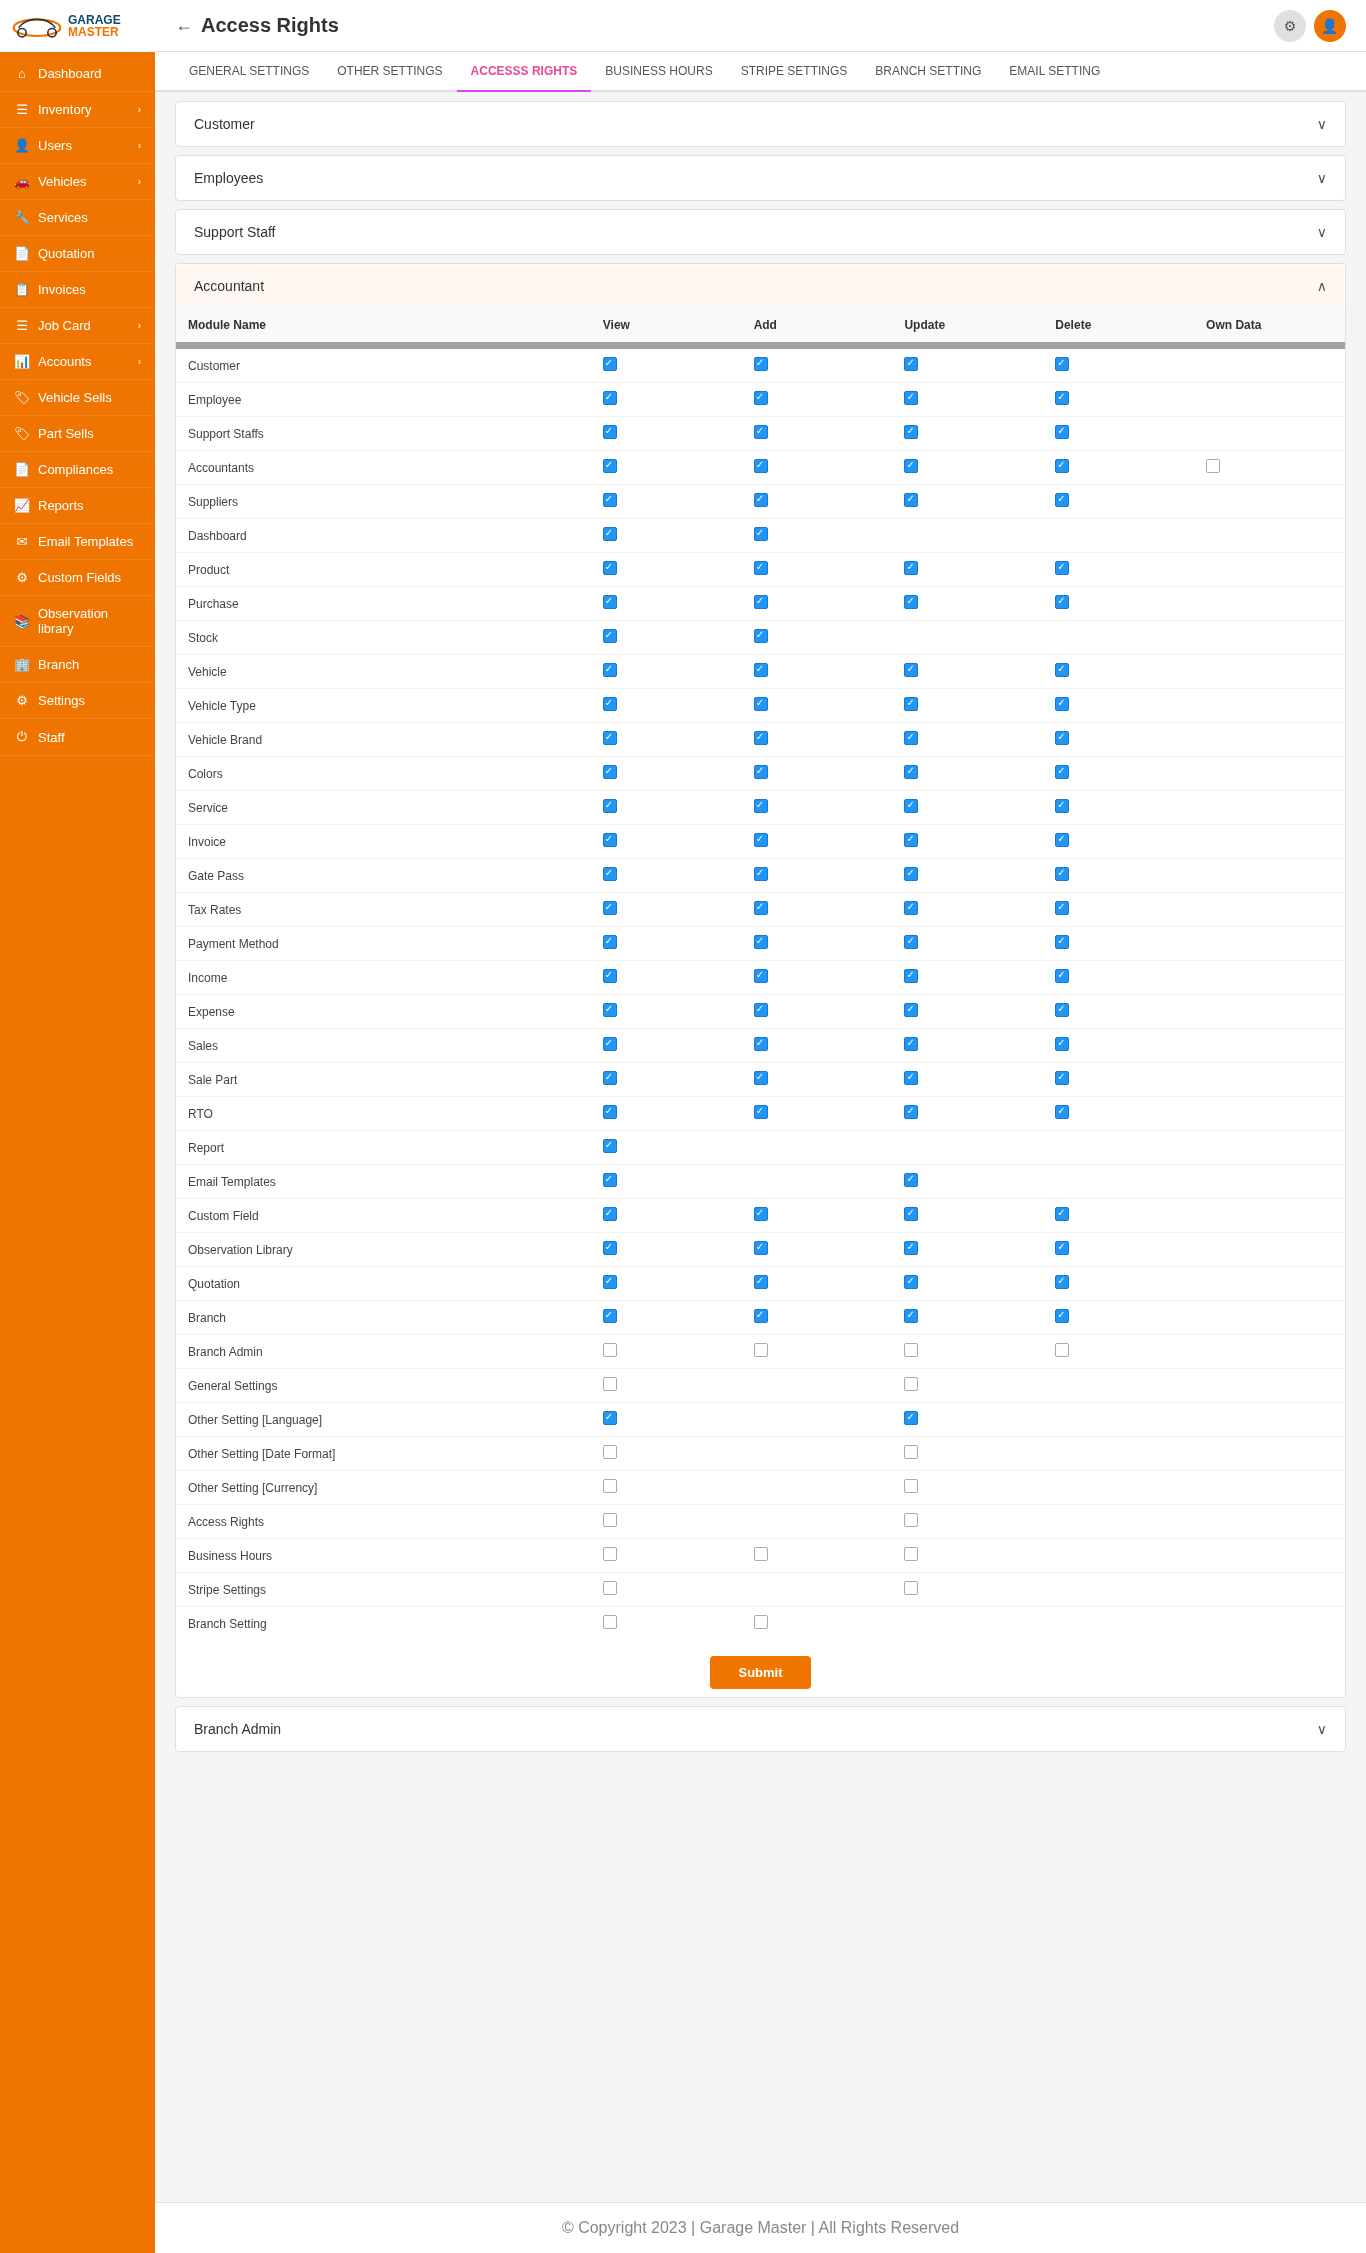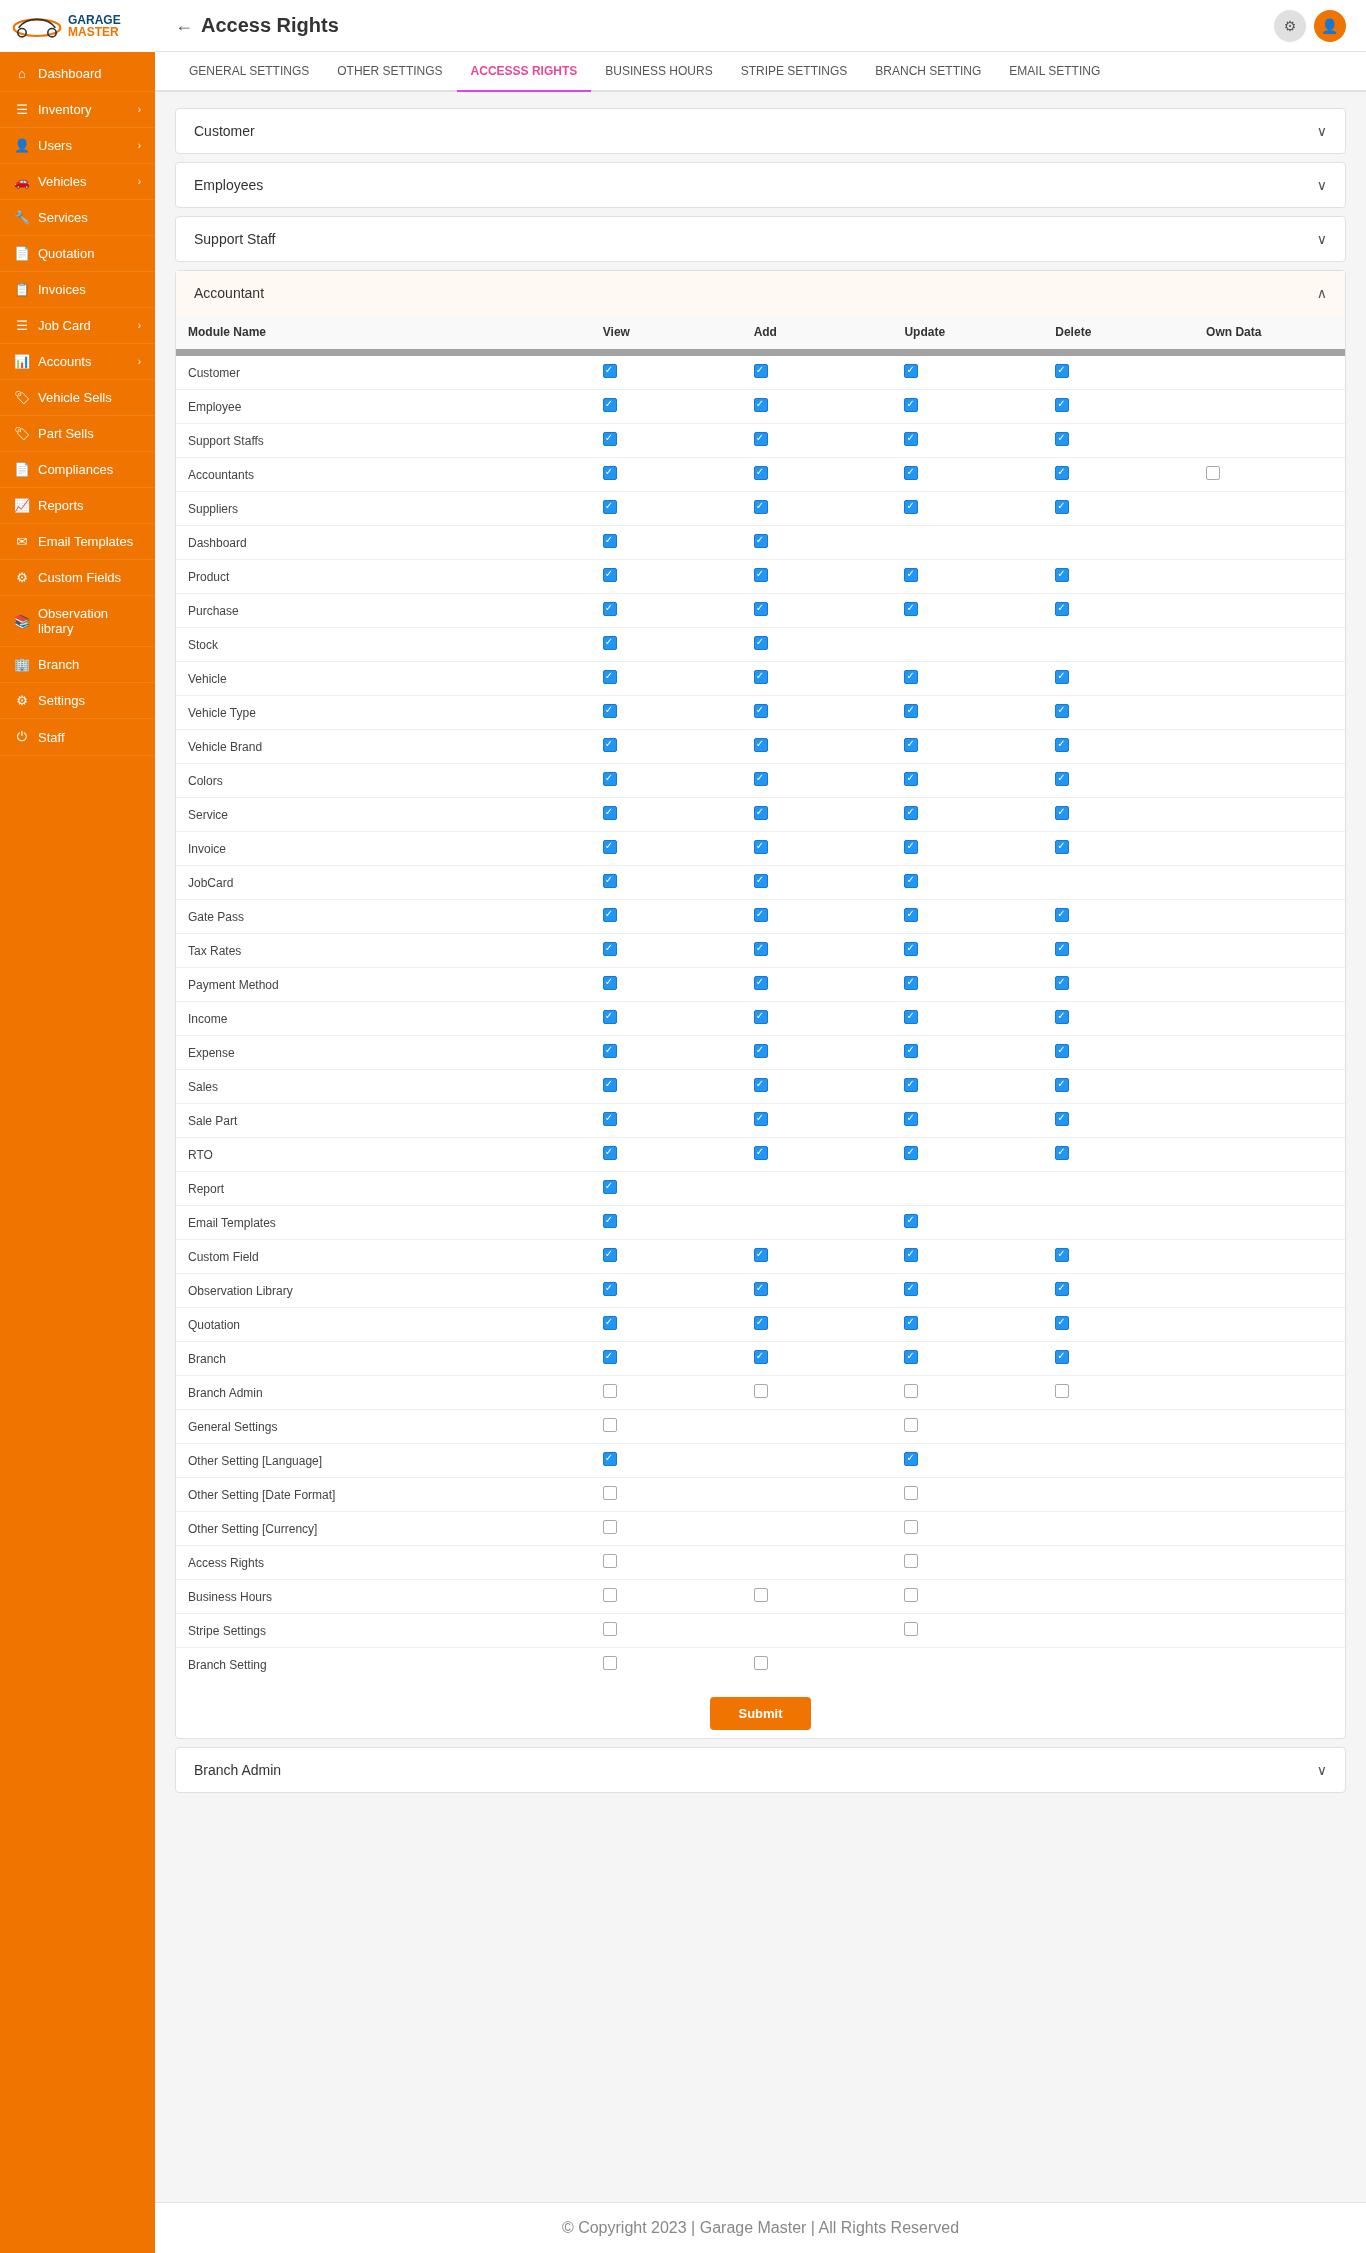--- a/index.html
+++ b/index.html
@@ -115,21 +115,21 @@
       white-space: nowrap;
     }
     .tab.active {
       color: #ec4899;
       border-bottom: 2px solid #d946ef;
       font-weight: bold;
     }
 
     
     .content {
-      padding: 16px 20px;
+      padding: 9px 20px;
       flex: 1;
     }
 
     
     .accordion-section {
       background: white;
       border: 1px solid #e0e0e0;
       border-radius: 4px;
       margin-bottom: 8px;
     }
@@ -540,28 +540,20 @@
               </tr>
               <tr>
                 <td>Invoice</td>
                 <td><span class="checkbox-blue"></span></td>
                 <td><span class="checkbox-blue"></span></td>
                 <td><span class="checkbox-blue"></span></td>
                 <td><span class="checkbox-blue"></span></td>
                 <td></td>
               </tr>
               <tr>
-                <td>JobCard</td>
-                <td><span class="checkbox-blue"></span></td>
-                <td><span class="checkbox-blue"></span></td>
-                <td><span class="checkbox-blue"></span></td>
-                <td></td>
-                <td></td>
-              </tr>
-              <tr>
                 <td>Gate Pass</td>
                 <td><span class="checkbox-blue"></span></td>
                 <td><span class="checkbox-blue"></span></td>
                 <td><span class="checkbox-blue"></span></td>
                 <td><span class="checkbox-blue"></span></td>
                 <td></td>
               </tr>
               <tr>
                 <td>Tax Rates</td>
                 <td><span class="checkbox-blue"></span></td>

